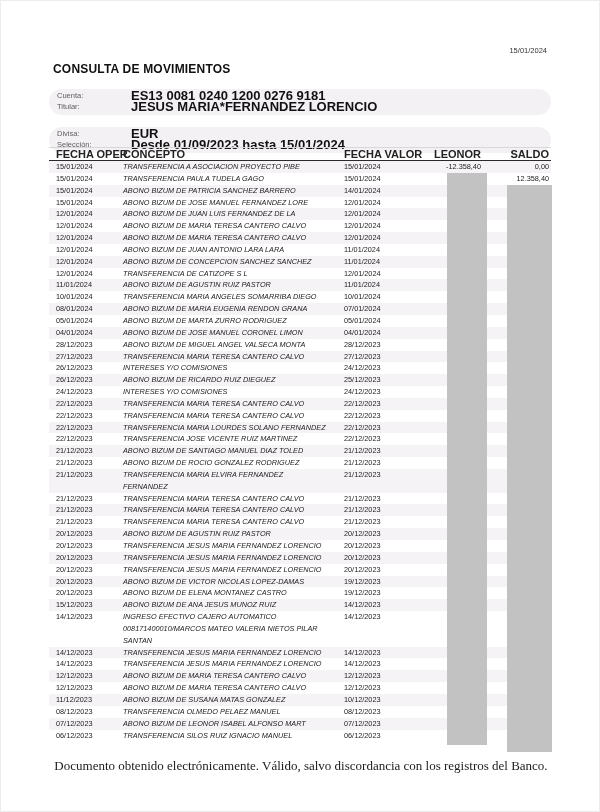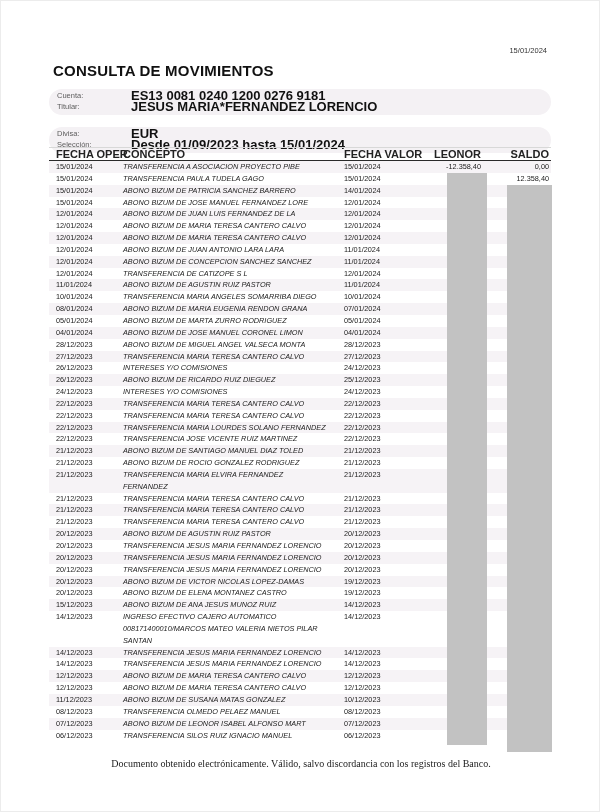--- a/index.html
+++ b/index.html
@@ -14,21 +14,21 @@
 
   .top-date {
     position: absolute;
     top: 45px; right: 52px;
     font-size: 7.5px; color: #333;
   }
 
   .doc-title {
     position: absolute;
     top: 61px; left: 52px;
-    font-size: 15px; font-weight: bold; color: #111;
+    font-size: 12px; font-weight: bold; color: #111;
     letter-spacing: 0.2px;
   }
 
   .info-box {
     position: absolute;
     top: 88px; left: 48px; width: 502px;
   }
   .info-band {
     background: #f4f1f4;
     padding: 2px 0 3px 0;
@@ -82,21 +82,21 @@
     background: #c2c2c2;
   }
   .strip-importe { left: 398px; width: 40px; top: 11.85px; bottom: -4px; }
   .strip-saldo  { left: 458px; width: 45px; top: 23.7px; bottom: -11px; }
 
   .doc-footer {
     position: absolute;
     top: 757px; left: 0; width: 600px;
     text-align: center;
     font-family: "Liberation Serif", serif;
-    font-size: 10px; color: #1c1c1c;
+    font-size: 13px; color: #1c1c1c;
   }
 </style>
 </head>
 <body>
 
 <div class="top-date">15/01/2024</div>
 <div class="doc-title">CONSULTA DE MOVIMIENTOS</div>
 
 <div class="info-box">
   <div class="info-band">

